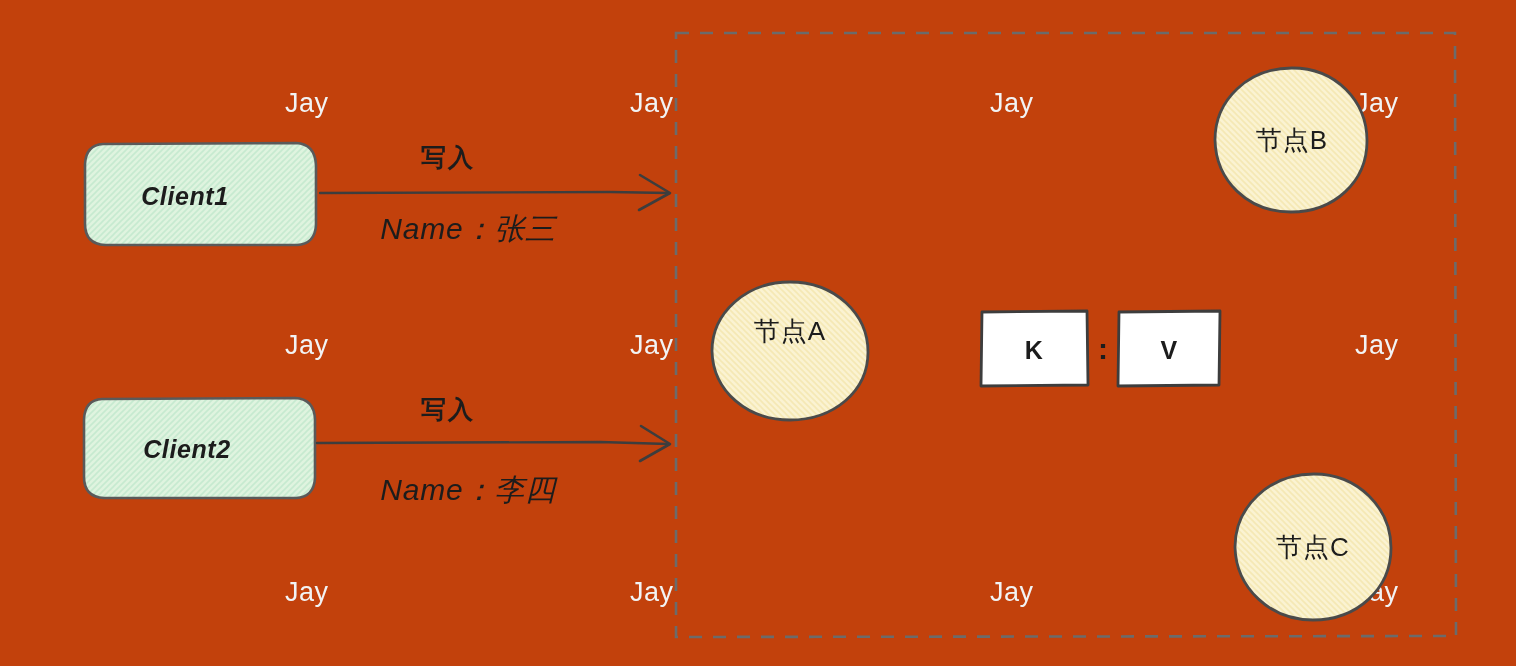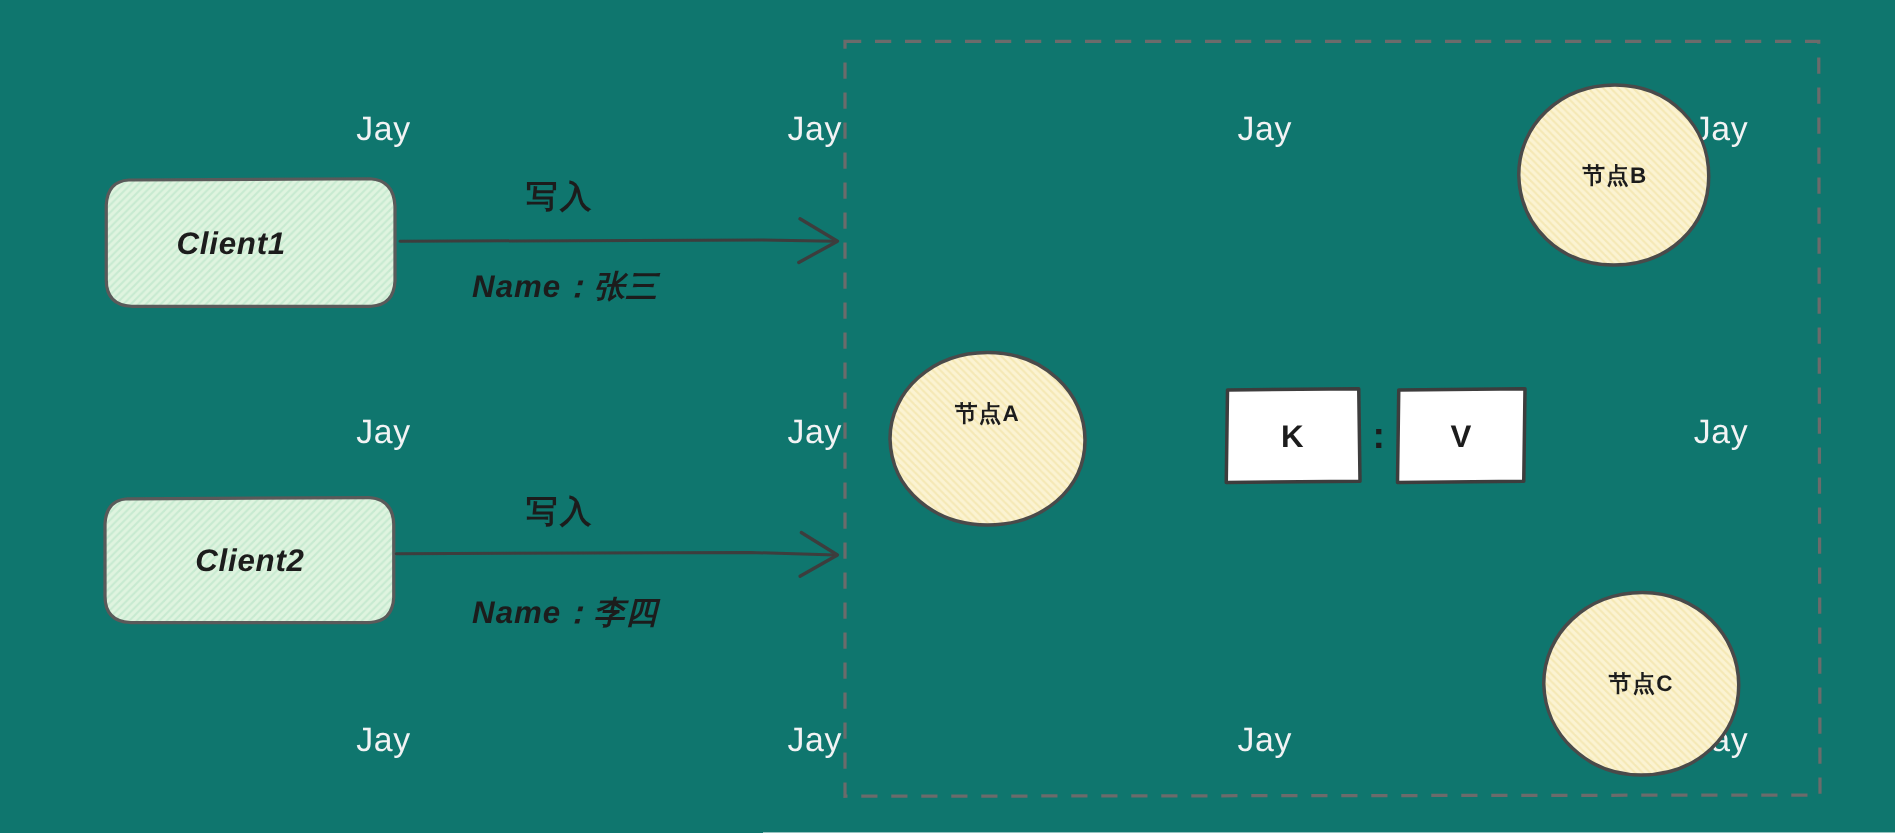--- a/index.html
+++ b/index.html
@@ -8,21 +8,21 @@
     padding: 0;
     background: #ffffff;
   }
   body {
     font-family: "Liberation Sans", sans-serif;
   }
   #canvas {
     position: relative;
     width: 1516px;
     height: 666px;
-    background: #0f766e;
+    background: #c2410c;
     overflow: hidden;
   }
 
   
   #watermarks {
     position: absolute;
     inset: 0;
     pointer-events: none;
     z-index: 1;
   }
@@ -61,34 +61,35 @@
     text-align: center;
   }
 
   .client-label {
     font-size: 25px;
     font-weight: 700;
     font-style: italic;
     letter-spacing: 0.6px;
   }
   .node-label {
-    font-size: 18px;
-    font-weight: 700;
+    font-size: 26px;
+    font-weight: 400;
     letter-spacing: 1px;
   }
   .edge-top {
     font-size: 25px;
     font-weight: 600;
     letter-spacing: 2px;
   }
   .edge-bottom {
-    font-size: 25px;
-    font-weight: 700;
+    font-size: 30px;
+    font-weight: 400;
     font-style: italic;
     letter-spacing: 0.8px;
+    margin-left: 16px;
   }
   .kv-label {
     font-size: 25px;
     font-weight: 700;
     letter-spacing: 0.5px;
   }
   .colon-label {
     font-size: 30px;
     font-weight: 700;
   }
@@ -174,21 +175,21 @@
 
     <g>
       <path d="M1119,312 L1220,311 L1219,385 L1118,386 Z" fill="#ffffff" stroke="#3d3d3d" stroke-width="2.8" stroke-linejoin="round"></path>
     </g>
   </svg>
 
   <div id="labels">
 
     <div class="lbl center client-label" style="left:185px; top:196px;">Client1</div>
 
-    <div class="lbl center client-label" style="left:200px; top:449px;">Client2</div>
+    <div class="lbl center client-label" style="left:187px; top:449px;">Client2</div>
 
     <div class="lbl center edge-top" style="left:448px; top:157px;">写入</div>
 
     <div class="lbl center edge-bottom" style="left:452px; top:229px;">Name：张三</div>
 
     <div class="lbl center edge-top" style="left:448px; top:409px;">写入</div>
 
     <div class="lbl center edge-bottom" style="left:452px; top:490px;">Name：李四</div>
 
     <div class="lbl center node-label" style="left:790px; top:331px;">节点A</div>

